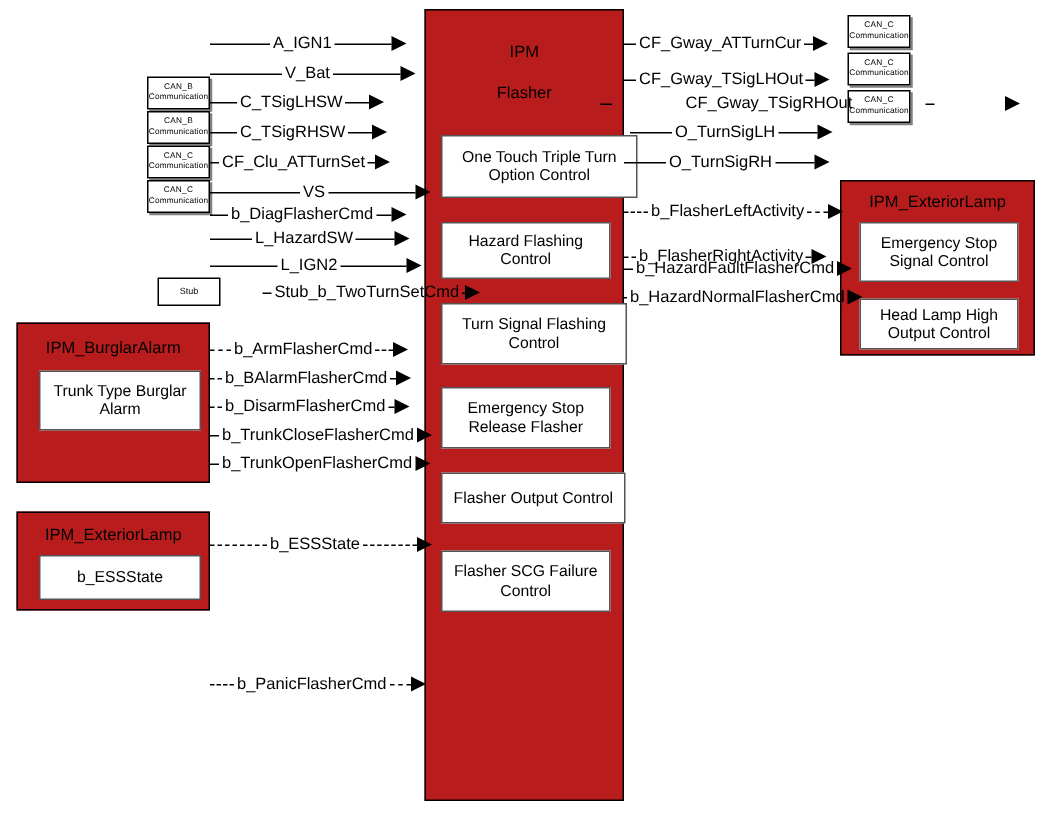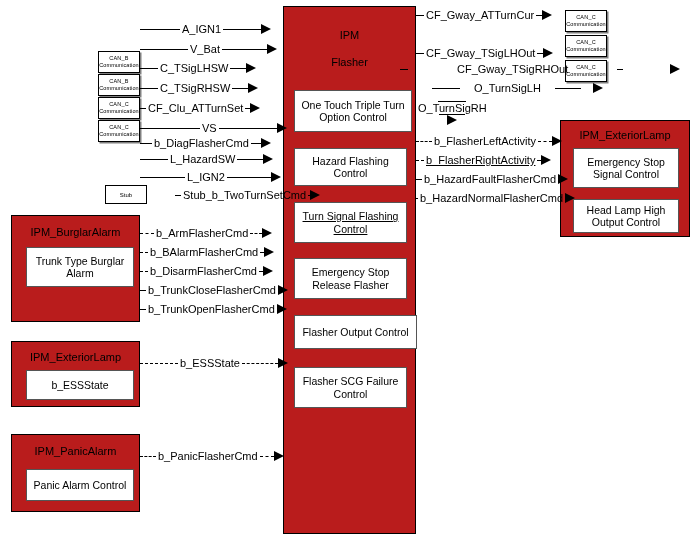--- a/index.html
+++ b/index.html
@@ -33,23 +33,23 @@
 </style>
 </head>
 <body>
 
 <div id="stage">
 
   <div class="blk" style="left:283px;top:6px;width:133px;height:528px;">
     <div class="ipmtitle" style="top:22px;">IPM</div>
     <div class="ipmtitle" style="top:49px;">Flasher</div>
 
-    <div class="inner" style="left:10px;top:83px;width:118px;height:42px;">One Touch Triple Turn Option Control</div>
+    <div class="inner" style="left:10px;top:83px;width:131px;height:42px;">One Touch Triple Turn Option Control</div>
     <div class="inner" style="left:10px;top:141px;width:113px;height:38px;">Hazard Flashing Control</div>
-    <div class="inner" style="left:10px;top:195px;width:113px;height:41px;text-decoration:underline;">Turn Signal Flashing Control</div>
+    <div class="inner" style="left:10px;top:195px;width:124px;height:41px;">Turn Signal Flashing Control</div>
     <div class="inner" style="left:10px;top:251px;width:113px;height:41px;">Emergency Stop Release Flasher</div>
     <div class="inner" style="left:10px;top:308px;width:123px;height:34px;">Flasher Output Control</div>
     <div class="inner" style="left:10px;top:360px;width:113px;height:41px;">Flasher SCG Failure Control</div>
   </div>
 
   <div class="can sh" style="left:98px;top:51px;width:42px;height:22px;">
     <div class="l1">CAN_B</div>
     <div class="l2">Communication</div>
   </div>
   <div class="can sh" style="left:98px;top:74px;width:42px;height:22px;">
@@ -69,24 +69,20 @@
   <div class="blk" style="left:11px;top:215px;width:129px;height:107px;">
     <div class="title" style="top:10px;">IPM_BurglarAlarm</div>
     <div class="inner" style="left:14px;top:31px;width:108px;height:40px;">Trunk Type Burglar Alarm</div>
   </div>
 
   <div class="blk" style="left:11px;top:341px;width:129px;height:66px;">
     <div class="title" style="top:9px;">IPM_ExteriorLamp</div>
     <div class="inner" style="left:14px;top:28px;width:108px;height:30px;">b_ESSState</div>
   </div>
 
-  <div class="blk" style="left:11px;top:434px;width:129px;height:78px;">
-    <div class="title" style="top:10px;">IPM_PanicAlarm</div>
-    <div class="inner" style="left:14px;top:34px;width:108px;height:32px;">Panic Alarm Control</div>
-  </div>
 
   <div class="can sh" style="left:565px;top:10px;width:42px;height:22px;">
     <div class="l1">CAN_C</div>
     <div class="l2">Communication</div>
   </div>
   <div class="can sh" style="left:565px;top:35px;width:42px;height:22px;">
     <div class="l1">CAN_C</div>
     <div class="l2">Communication</div>
   </div>
   <div class="can sh" style="left:565px;top:60px;width:42px;height:22px;">
@@ -212,63 +208,63 @@
     <div class="arrow"></div>
   </div>
 
   <div class="sig" style="left:140px;top:449px;">
     <div class="line dash" style="width:16px;"></div>
     <div class="lbl">b_PanicFlasherCmd</div>
     <div class="line dash" style="width:14px;"></div>
     <div class="arrow"></div>
   </div>
 
-  <div class="sig" style="left:416px;top:8px;align-items:center;">
+  <div class="sig" style="left:416px;top:22px;align-items:center;">
     <div class="line" style="width:8px;"></div>
     <div class="lbl">CF_Gway_ATTurnCur</div>
     <div class="line" style="width:6px;"></div>
     <div class="arrow"></div>
   </div>
 
   <div class="sig" style="left:416px;top:46px;">
     <div class="line" style="width:8px;"></div>
     <div class="lbl">CF_Gway_TSigLHOut</div>
     <div class="line" style="width:6px;"></div>
     <div class="arrow"></div>
   </div>
 
   <div class="sig" style="left:400px;top:62px;gap:47px;">
     <div class="line" style="width:8px;"></div>
     <div class="lbl">CF_Gway_TSigRHOut</div>
     <div class="line" style="width:6px;"></div>
     <div class="arrow"></div>
   </div>
 
-  <div class="sig" style="left:432px;top:81px;gap:12px;">
+  <div class="sig" style="left:420px;top:81px;">
     <div class="line" style="width:28px;"></div>
     <div class="lbl">O_TurnSigLH</div>
     <div class="line" style="width:26px;"></div>
     <div class="arrow"></div>
   </div>
 
-  <div class="sig" style="left:416px;top:101px;flex-direction:column;">
+  <div class="sig" style="left:416px;top:101px;">
     <div class="line" style="width:28px;"></div>
     <div class="lbl">O_TurnSigRH</div>
     <div class="line" style="width:26px;"></div>
     <div class="arrow"></div>
   </div>
 
   <div class="sig" style="left:416px;top:134px;">
     <div class="line dash" style="width:16px;"></div>
     <div class="lbl">b_FlasherLeftActivity</div>
     <div class="line dash" style="width:14px;"></div>
     <div class="arrow"></div>
   </div>
 
-  <div class="sig" style="left:416px;top:153px;text-decoration:underline;">
+  <div class="sig" style="left:416px;top:164px;">
     <div class="line dash" style="width:8px;"></div>
     <div class="lbl">b_FlasherRightActivity</div>
     <div class="line dash" style="width:4px;"></div>
     <div class="arrow"></div>
   </div>
 
   <div class="sig" style="left:416px;top:172px;">
     <div class="line dash" style="width:6px;"></div>
     <div class="lbl">b_HazardFaultFlasherCmd</div>
     <div class="line dash" style="width:0px;"></div>

